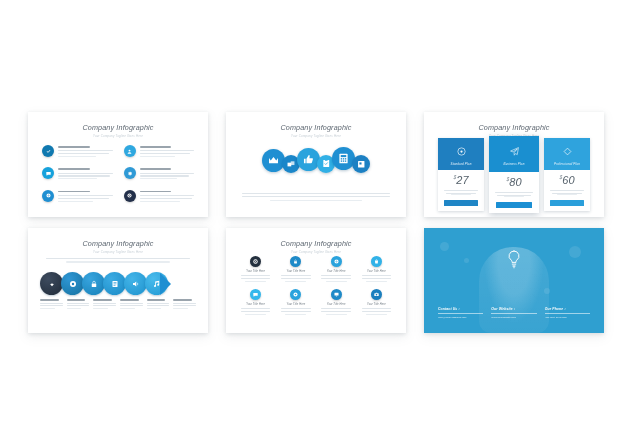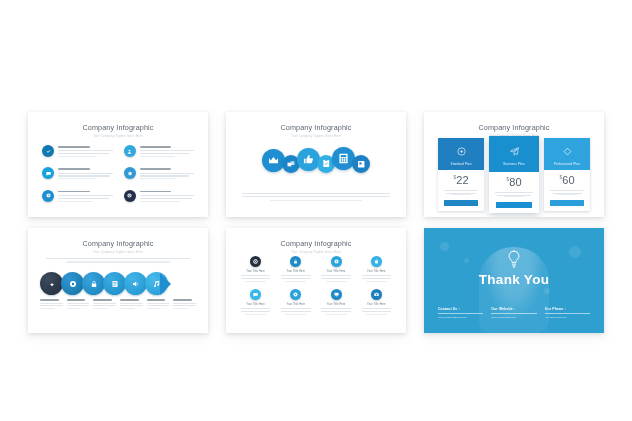--- a/index.html
+++ b/index.html
@@ -12,20 +12,21 @@
     position:absolute;left:28px;top:112px;
     width:576px;height:226px;
     display:grid;
     grid-template-columns:repeat(3,180px);
     grid-template-rows:repeat(2,105px);
     column-gap:18px;row-gap:11px;
   }
   .slide{
     position:relative;background:#ffffff;overflow:hidden;
     box-shadow:0 1px 4px rgba(120,130,140,.22), 0 4px 10px rgba(120,130,140,.13);
+    font-style:italic;
   }
   .s-title{
     text-align:center;color:#5c6670;
     font-size:7.2px;letter-spacing:.15px;
     margin-top:11px;font-weight:400;
   }
   .s-sub{
     text-align:center;color:#c3ccd3;font-size:2.9px;
     letter-spacing:.2px;margin-top:2px;
   }
@@ -345,21 +346,21 @@
         <div class="phead">
           <span>
             <svg viewBox="0 0 16 16">
                 <circle cx="8" cy="8" r="6.5" fill="none" stroke="#fff" stroke-width="1.2"></circle>
                 <circle cx="8" cy="8" r="2" fill="#fff"></circle>
               </svg>
           </span>
           <div class="pname">Standard Plan</div>
         </div>
         <div class="price">
-          <sup>$</sup><span>22</span>
+          <sup>$</sup><span>27</span>
         </div>
         <div class="pdesc">
           <div class="ln" style="width:100%"></div>
             <div class="ln" style="width:86%;margin:0 auto"></div>
             <div class="ln d" style="width:56%;margin:0 auto"></div>
         </div>
         <button class="pbtn"></button>
       </div>
 
       <div class="pcard feat">
@@ -610,21 +611,20 @@
     <div class="bokeh" style="width:12px;height:12px;left:145px;top:18px"></div>
     <div class="bokeh" style="width:6px;height:6px;left:120px;top:60px"></div>
     <div class="silhouette"></div>
 
     <div class="bulb">
       <svg viewBox="0 0 24 30">
         <path d="M12 1.4a8 8 0 0 0-4.6 14.5c.9.7 1.4 1.6 1.4 2.6v1.1h6.4v-1.1c0-1 .5-1.9 1.4-2.6A8 8 0 0 0 12 1.4Z" stroke="#ffffff" fill="none" stroke-width="1.5" stroke-linecap="round"></path>
         <path d="M9.2 22.4h5.6M10.1 25.4h3.8M12 25.4v3" stroke="#ffffff" fill="none" stroke-width="1.5" stroke-linecap="round"></path>
       </svg>
     </div>
-    <div class="ty">Thank You</div>
 
     <div class="s6-cols">
       <div class="s6-col">
         <h4>Contact Us :</h4>
         <div class="s6-rule"></div>
         <p>your@email.address.com</p>
       </div>
       <div class="s6-col">
         <h4>Our Website :</h4>
         <div class="s6-rule"></div>

